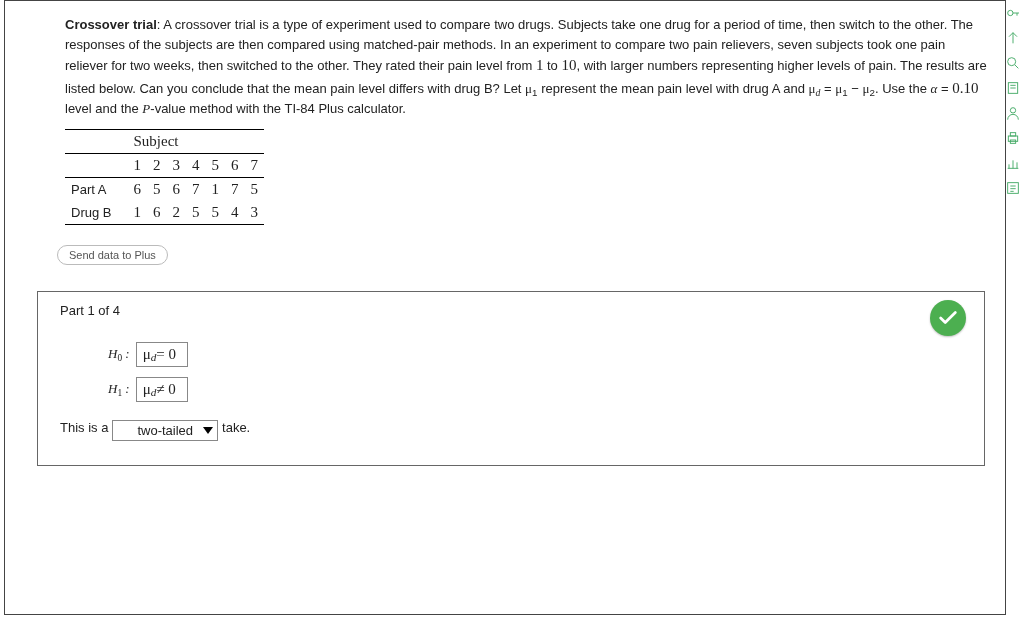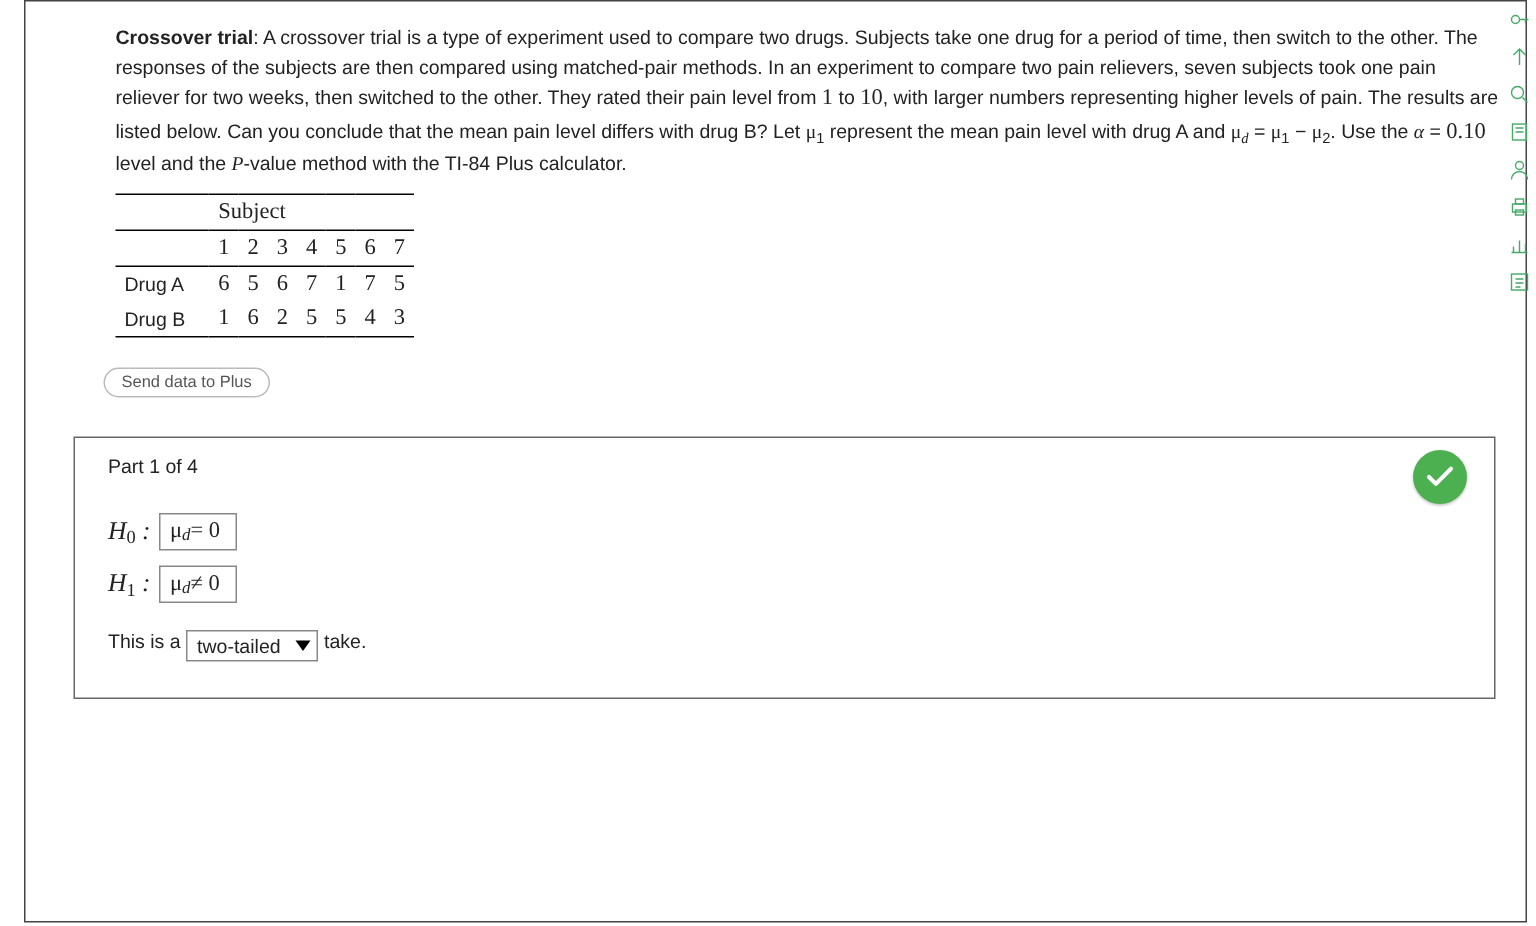--- a/index.html
+++ b/index.html
@@ -11,21 +11,21 @@
     width: 1024px;
     height: 617px;
     overflow: hidden;
     position: relative;
   }
   .outer-frame {
     border: 1px solid #444;
     width: 1002px;
     height: 615px;
     position: absolute;
-    top: 0; left: 16px;
+    top: 0; left: 4px;
     background: #fff;
     overflow: hidden;
   }
   .content {
     padding: 14px 14px 0 60px;
   }
   .problem-text {
     line-height: 1.5;
   }
   .problem-text b { font-weight: bold; }
@@ -71,36 +71,36 @@
     width: 948px;
   }
   .part-title {
     padding: 11px 0 18px 22px;
     font-size: 13px;
   }
   .part-body { padding: 0 22px; }
   .question-line { margin: 4px 0 14px 0; }
 
   .hyp-line { margin: 6px 0 10px 0; display: flex; align-items: center; }
-  .hyp-label { font-family: 'Times New Roman', Times, serif; font-size: 17px; font-style: italic; margin-right: 6px; }
+  .hyp-label { font-family: 'Times New Roman', Times, serif; font-size: 13px; font-style: italic; margin-right: 6px; margin-left: 48px; }
   .hyp-label .subn { font-size: 0.72em; position: relative; top: 3px; font-style: normal; }
   .hyp-box {
     border: 1px solid #888;
     padding: 3px 6px 3px 6px;
     font-family: 'Times New Roman', Times, serif;
     font-size: 15px;
     min-width: 52px;
     display: inline-flex;
     align-items: center;
   }
 
   .tail-line { margin: 18px 0 4px 0; display: flex; }
   .select-box {
     border: 1px solid #888;
-    padding: 2px 4px 2px 6px;
+    padding: 2px 4px 2px 24px;
     font-size: 13px;
     display: inline-flex;
     align-items: center;
     margin: 0 4px;
   }
   .arrow-down {
     width: 0; height: 0; border-left: 5px solid transparent; border-right: 5px solid transparent;
     border-top: 7px solid #000; margin-left: 10px;
   }
 
@@ -153,21 +153,21 @@
           <td class="first-col"></td>
           <td>1</td>
           <td>2</td>
           <td>3</td>
           <td>4</td>
           <td>5</td>
           <td>6</td>
           <td>7</td>
         </tr>
         <tr class="row-nums">
-          <td class="first-col">Drug A</td>
+          <td class="first-col">Part A</td>
           <td>6</td>
           <td>5</td>
           <td>6</td>
           <td>7</td>
           <td>1</td>
           <td>7</td>
           <td>5</td>
         </tr>
         <tr class="row-nums last-row">
           <td class="first-col">Drug B</td>

